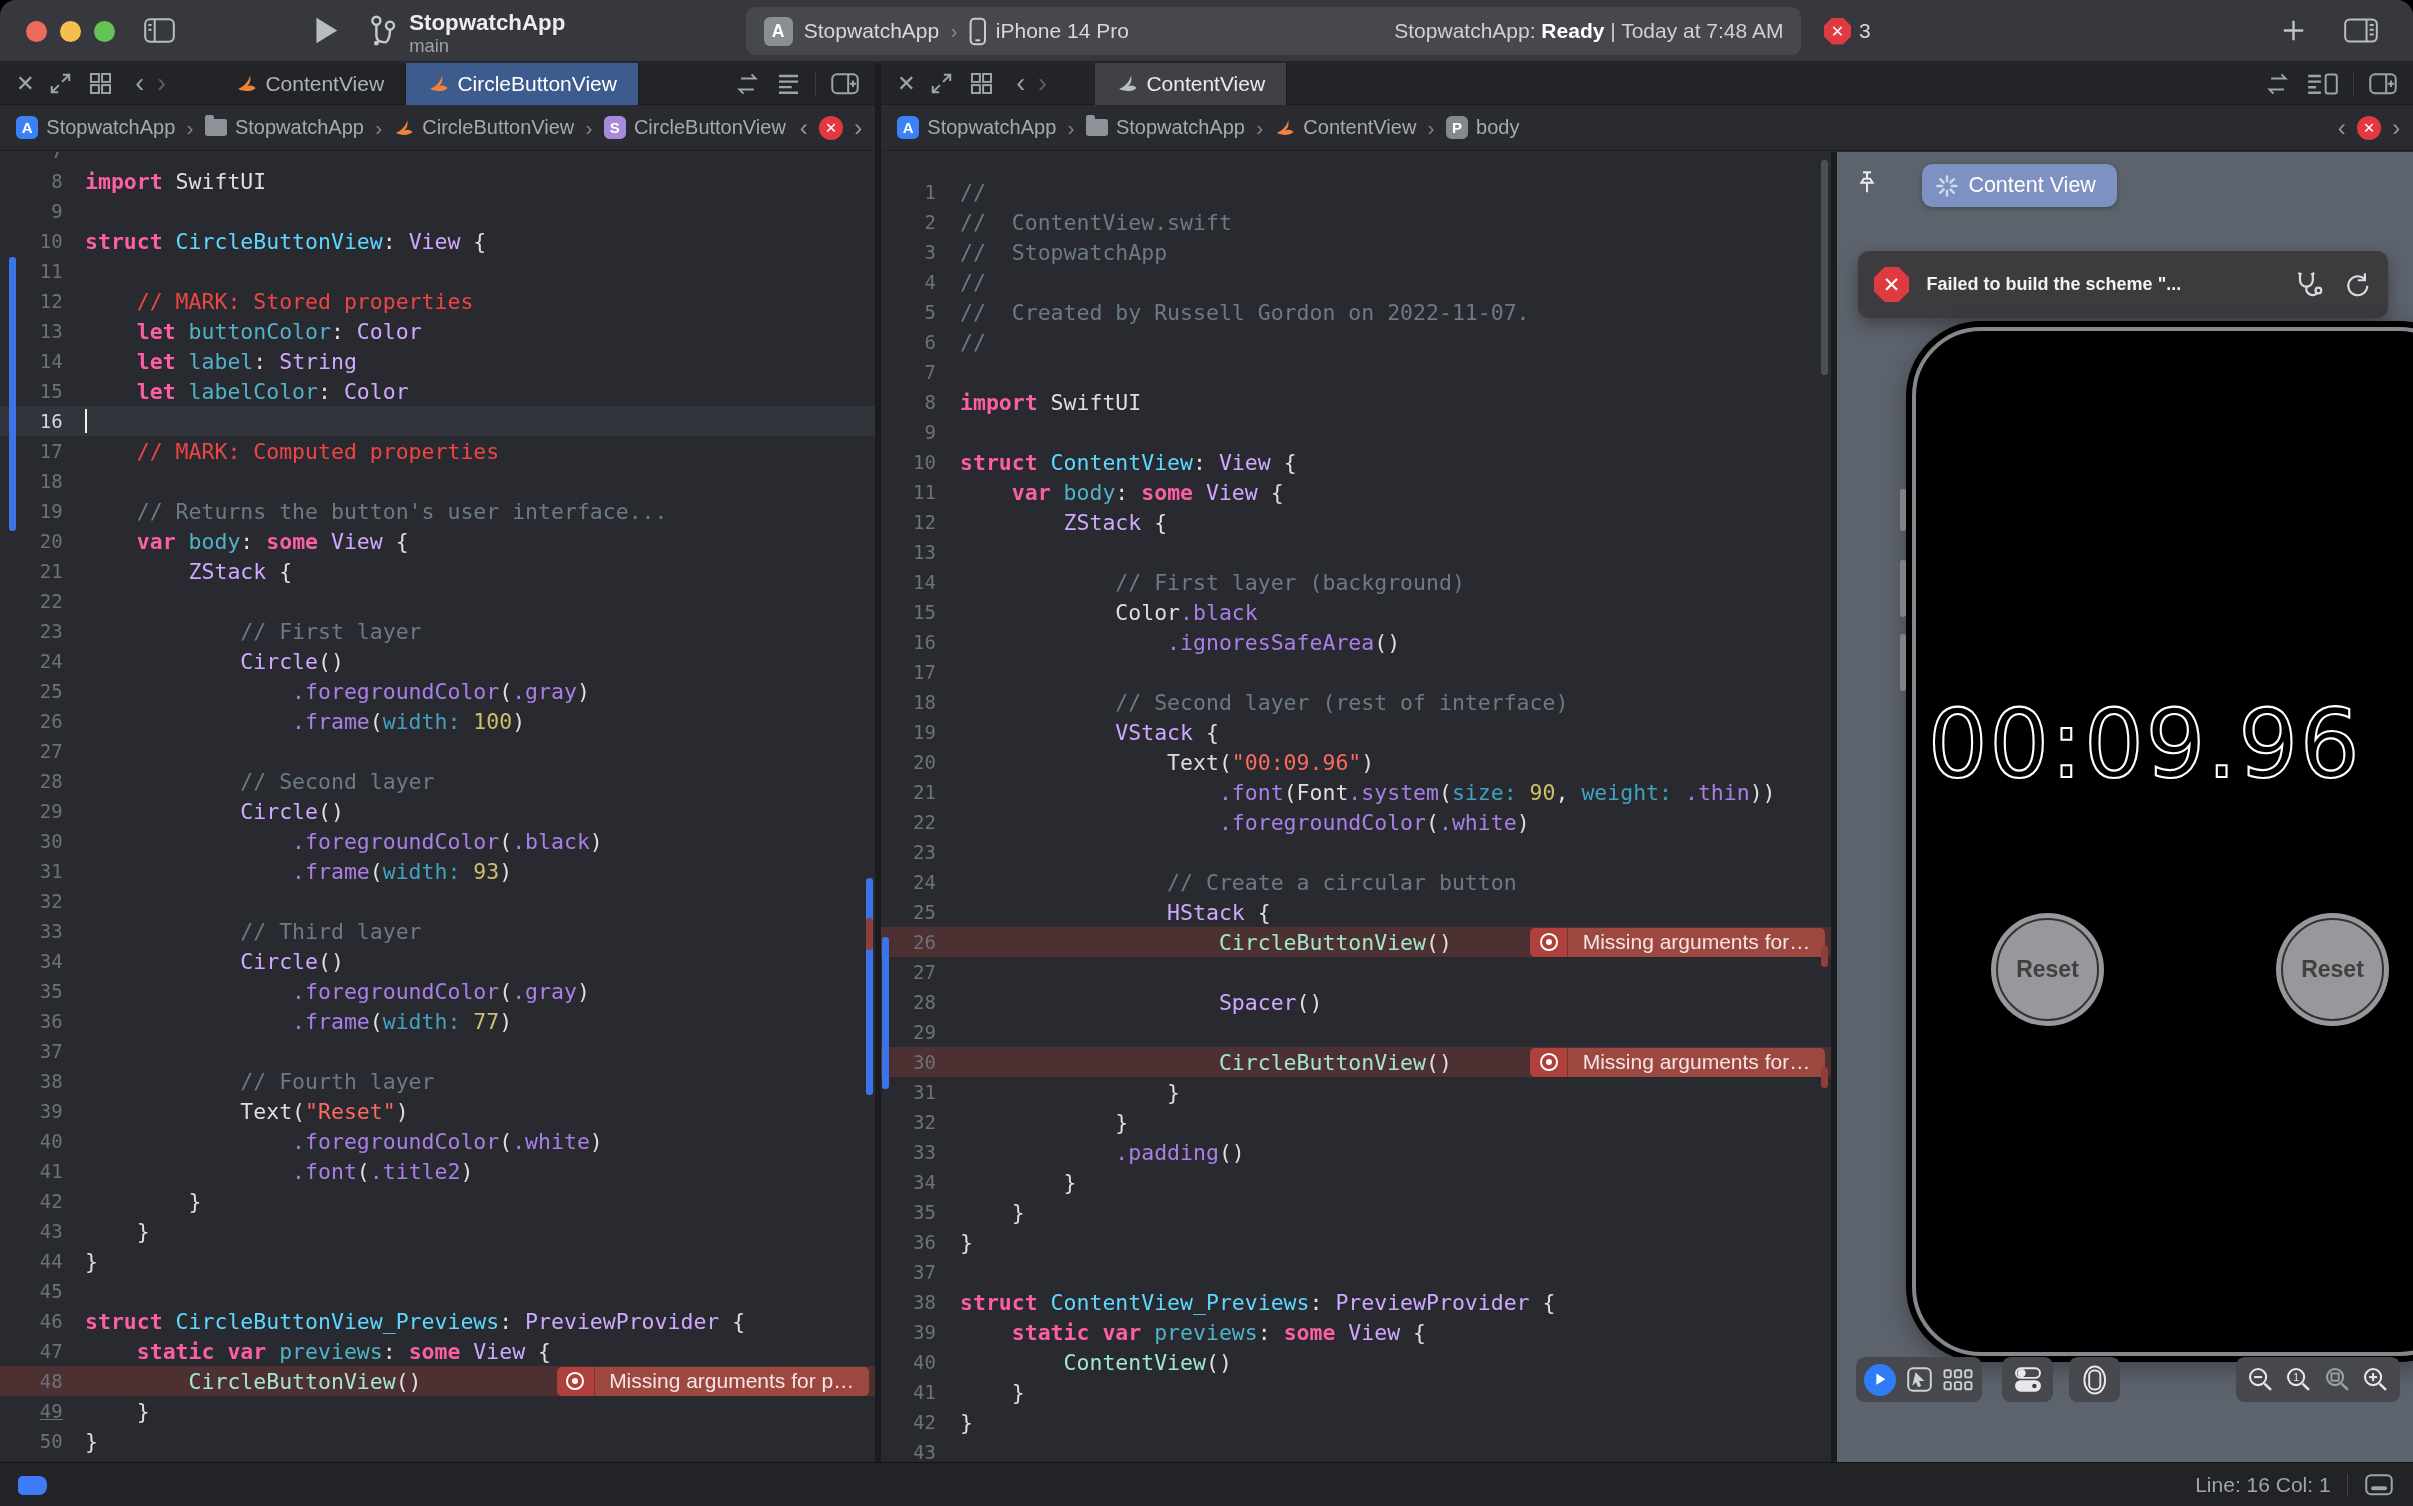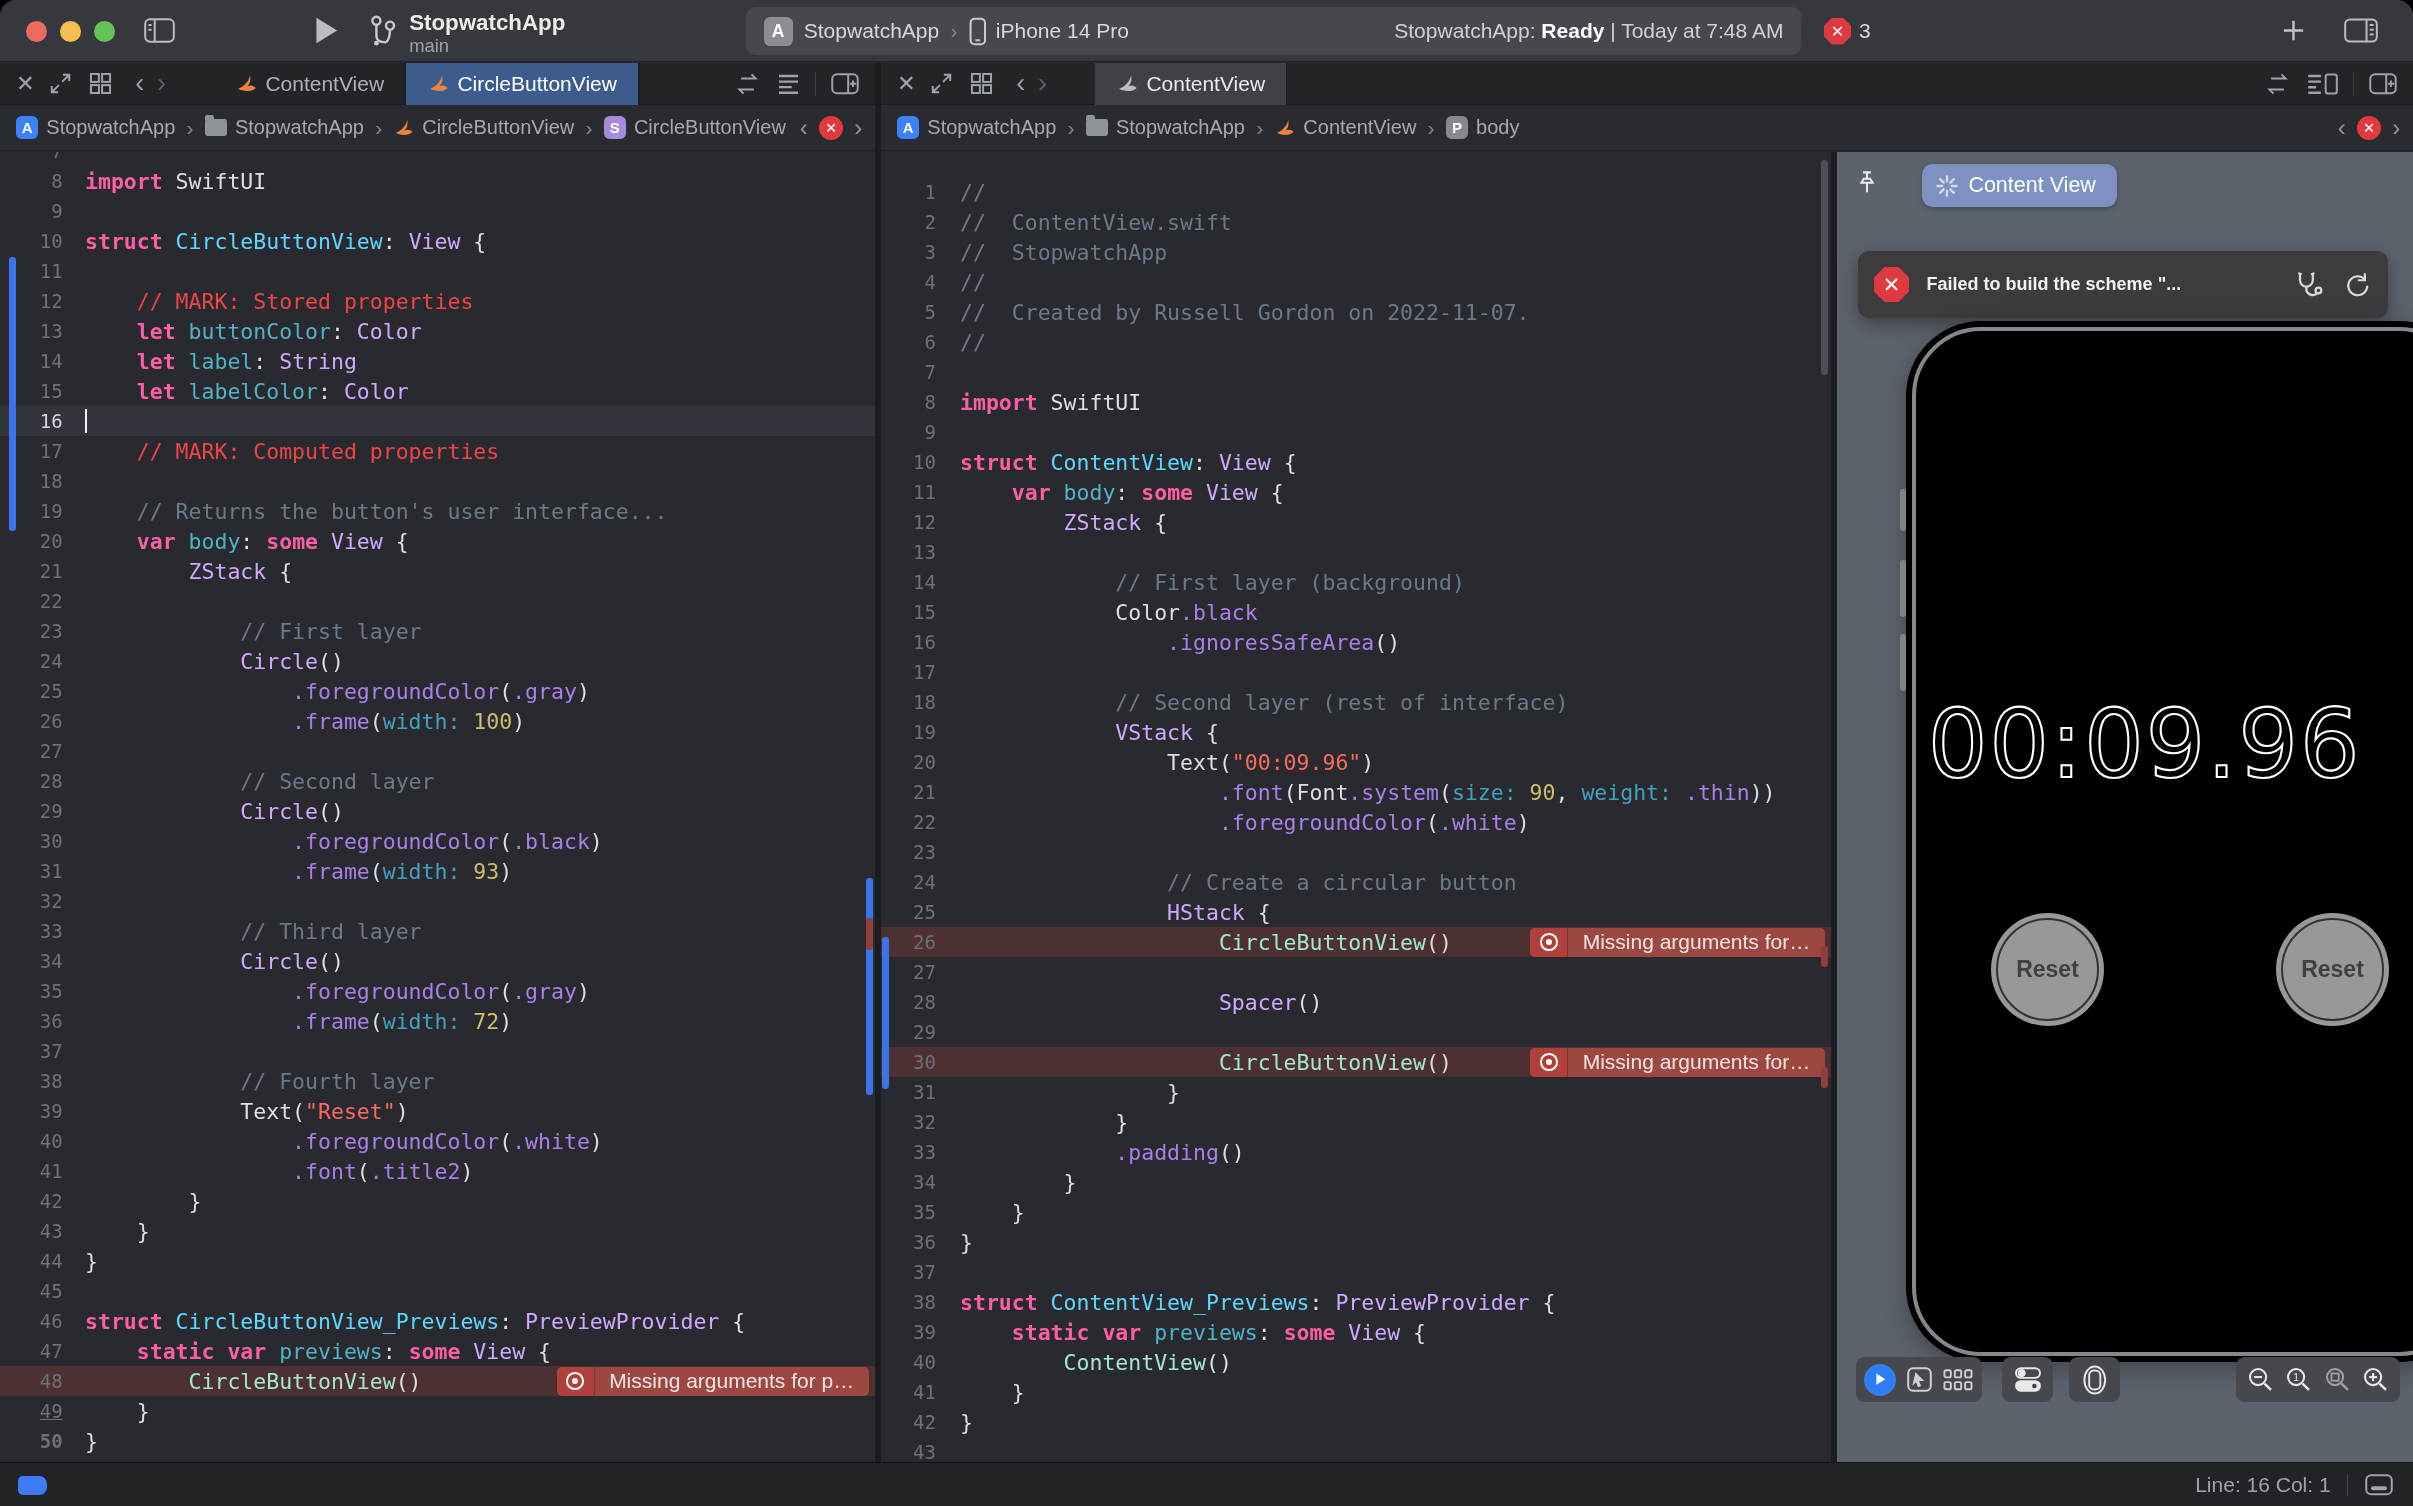--- a/index.html
+++ b/index.html
@@ -275,35 +275,35 @@
         <div class="row"><span class="gut" style="width: 85px; padding-right: 22.3px;">26</span><span class="pl">                </span><span class="fn">.frame</span><span class="pl">(</span><span class="pm">width:</span><span class="nm"> 100</span><span class="pl">)</span></div>
         <div class="row"><span class="gut" style="width: 85px; padding-right: 22.3px;">27</span></div>
         <div class="row"><span class="gut" style="width: 85px; padding-right: 22.3px;">28</span><span class="cm">            // Second layer</span></div>
         <div class="row"><span class="gut" style="width: 85px; padding-right: 22.3px;">29</span><span class="pl">            </span><span class="ot">Circle</span><span class="pl">()</span></div>
         <div class="row"><span class="gut" style="width: 85px; padding-right: 22.3px;">30</span><span class="pl">                </span><span class="fn">.foregroundColor</span><span class="pl">(</span><span class="fn">.black</span><span class="pl">)</span></div>
         <div class="row"><span class="gut" style="width: 85px; padding-right: 22.3px;">31</span><span class="pl">                </span><span class="fn">.frame</span><span class="pl">(</span><span class="pm">width:</span><span class="nm"> 93</span><span class="pl">)</span></div>
         <div class="row"><span class="gut" style="width: 85px; padding-right: 22.3px;">32</span></div>
         <div class="row"><span class="gut" style="width: 85px; padding-right: 22.3px;">33</span><span class="cm">            // Third layer</span></div>
         <div class="row"><span class="gut" style="width: 85px; padding-right: 22.3px;">34</span><span class="pl">            </span><span class="ot">Circle</span><span class="pl">()</span></div>
         <div class="row"><span class="gut" style="width: 85px; padding-right: 22.3px;">35</span><span class="pl">                </span><span class="fn">.foregroundColor</span><span class="pl">(</span><span class="fn">.gray</span><span class="pl">)</span></div>
-        <div class="row"><span class="gut" style="width: 85px; padding-right: 22.3px;">36</span><span class="pl">                </span><span class="fn">.frame</span><span class="pl">(</span><span class="pm">width:</span><span class="nm"> 72</span><span class="pl">)</span></div>
+        <div class="row"><span class="gut" style="width: 85px; padding-right: 22.3px;">36</span><span class="pl">                </span><span class="fn">.frame</span><span class="pl">(</span><span class="pm">width:</span><span class="nm"> 77</span><span class="pl">)</span></div>
         <div class="row"><span class="gut" style="width: 85px; padding-right: 22.3px;">37</span></div>
         <div class="row"><span class="gut" style="width: 85px; padding-right: 22.3px;">38</span><span class="cm">            // Fourth layer</span></div>
         <div class="row"><span class="gut" style="width: 85px; padding-right: 22.3px;">39</span><span class="pl">            Text(</span><span class="st">"Reset"</span><span class="pl">)</span></div>
         <div class="row"><span class="gut" style="width: 85px; padding-right: 22.3px;">40</span><span class="pl">                </span><span class="fn">.foregroundColor</span><span class="pl">(</span><span class="fn">.white</span><span class="pl">)</span></div>
         <div class="row"><span class="gut" style="width: 85px; padding-right: 22.3px;">41</span><span class="pl">                </span><span class="fn">.font</span><span class="pl">(</span><span class="fn">.title2</span><span class="pl">)</span></div>
         <div class="row"><span class="gut" style="width: 85px; padding-right: 22.3px;">42</span><span class="pl">        }</span></div>
         <div class="row"><span class="gut" style="width: 85px; padding-right: 22.3px;">43</span><span class="pl">    }</span></div>
         <div class="row"><span class="gut" style="width: 85px; padding-right: 22.3px;">44</span><span class="pl">}</span></div>
         <div class="row"><span class="gut" style="width: 85px; padding-right: 22.3px;">45</span></div>
         <div class="row"><span class="gut" style="width: 85px; padding-right: 22.3px; padding-left: 36px;">46</span><span class="kw">struct</span><span class="ty"> CircleButtonView_Previews</span><span class="pl">: </span><span class="ot">PreviewProvider</span><span class="pl"> {</span></div>
         <div class="row"><span class="gut" style="width: 85px; padding-right: 22.3px;">47</span><span class="pl">    </span><span class="kw">static</span><span class="kw"> var</span><span class="dc"> previews</span><span class="pl">: </span><span class="kw">some</span><span class="ot"> View</span><span class="pl"> {</span></div>
         <div class="row errline"><span class="gut" style="width: 85px; padding-right: 22.3px;">48</span><span class="pl">        </span><span class="pj">CircleButtonView</span><span class="pl">()</span><span class="chip"><span class="cbadge"><span class="cdot"><i></i></span></span><span class="ctext">Missing arguments for p…</span></span></div>
         <div class="row"><span class="gut" style="width: 85px; padding-right: 22.3px; text-decoration: underline;">49</span><span class="pl">    }</span></div>
-        <div class="row"><span class="gut" style="width: 85px; padding-right: 22.3px; font-weight: bold;">50</span><span class="pl">}</span></div>
+        <div class="row"><span class="gut" style="width: 85px; padding-right: 22.3px;">50</span><span class="pl">}</span></div>
       </div>
     <div class="changebar" style="left:8.8px; top:105px; height:274px;"></div>
     <div class="scrollmark" style="left:866px; top:726px; width:7.2px; height:217px; background:#3a74e8;"></div>
     <div class="scrollmark" style="left:866px; top:766px; width:7.2px; height:32px; background:#8f3e3b;"></div>
   </div>
 
   <div id="divider1"></div>
 
   <div class="tabbar" id="right-tabbar">
     <span class="tbi" style="font-size:22.3px;margin-left:16px">✕</span>

